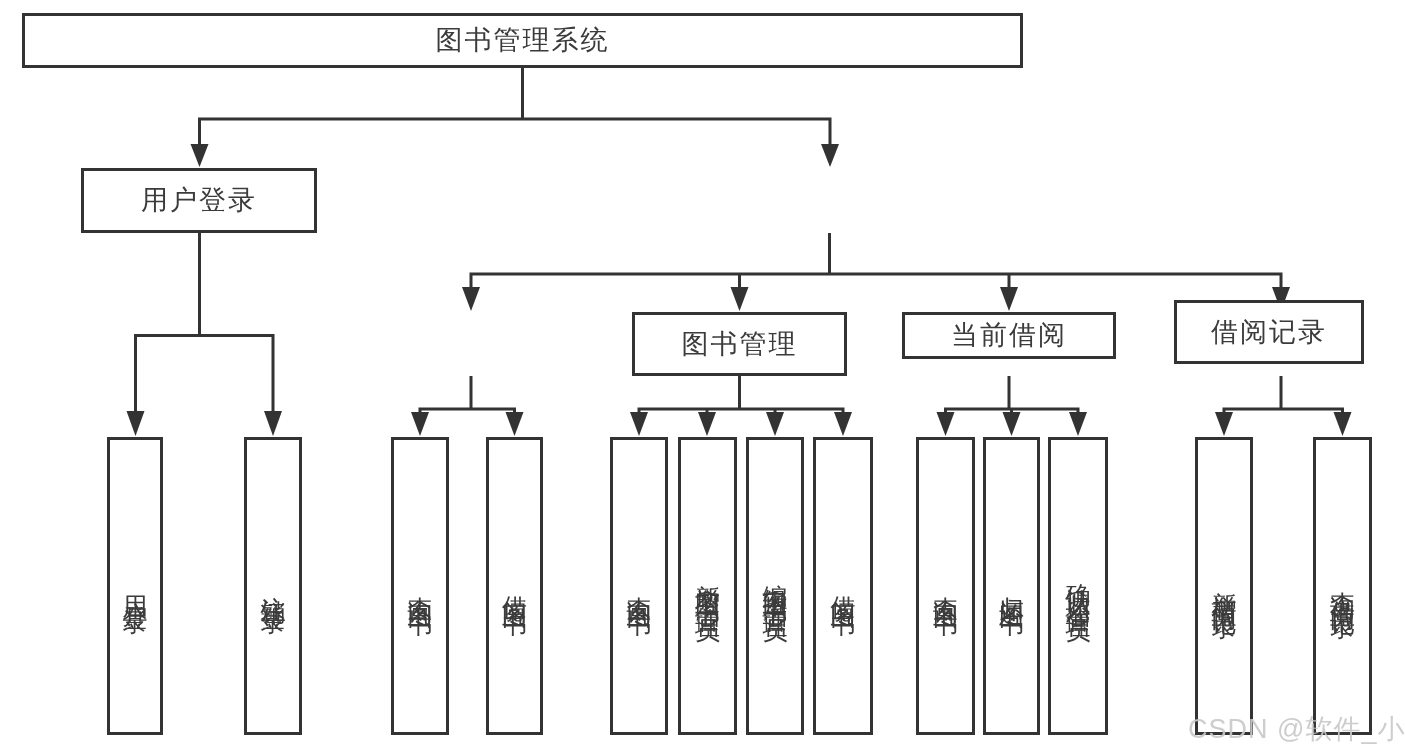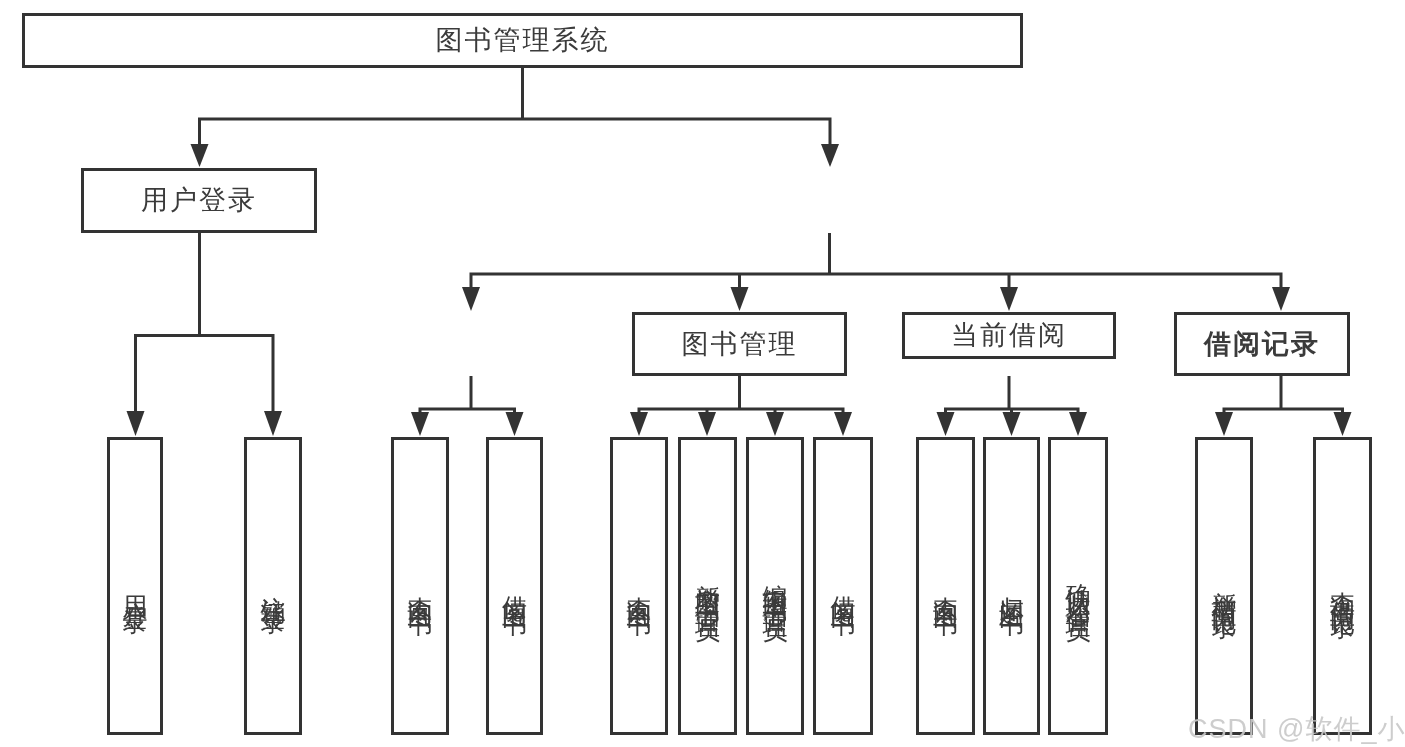--- a/index.html
+++ b/index.html
@@ -47,21 +47,21 @@
     line-height: 1;
     white-space: nowrap;
   }
   
   #n-root   { left: 22px;  top: 13px;  width: 1001px; height: 55px; }
   #n-login  { left: 81px;  top: 168px; width: 236px;  height: 65px; }
   #n-mgmt   { left: 712px; top: 169px; width: 235px;  height: 64px; }
   #n-rec    { left: 362px; top: 312px; width: 218px;  height: 64px; }
   #n-borrow { left: 632px; top: 312px; width: 215px;  height: 64px; }
   #n-cur    { left: 902px; top: 312px; width: 214px;  height: 47px; }
-  #n-hist   { left: 1174px;top: 312px; width: 176px;  height: 64px; font-weight: bold; }
+  #n-hist   { left: 1174px;top: 300px; width: 190px;  height: 64px; }
   .leaf { top: 437px; height: 298px; }
   #l-1  { left: 107px;  width: 56px; }
   #l-2  { left: 244px;  width: 58px; }
   #l-3  { left: 391px;  width: 58px; }
   #l-4  { left: 486px;  width: 57px; }
   #l-5  { left: 610px;  width: 58px; }
   #l-6  { left: 678px;  width: 59px; }
   #l-7  { left: 746px;  width: 58px; }
   #l-8  { left: 813px;  width: 60px; }
   #l-9  { left: 916px;  width: 59px; }

